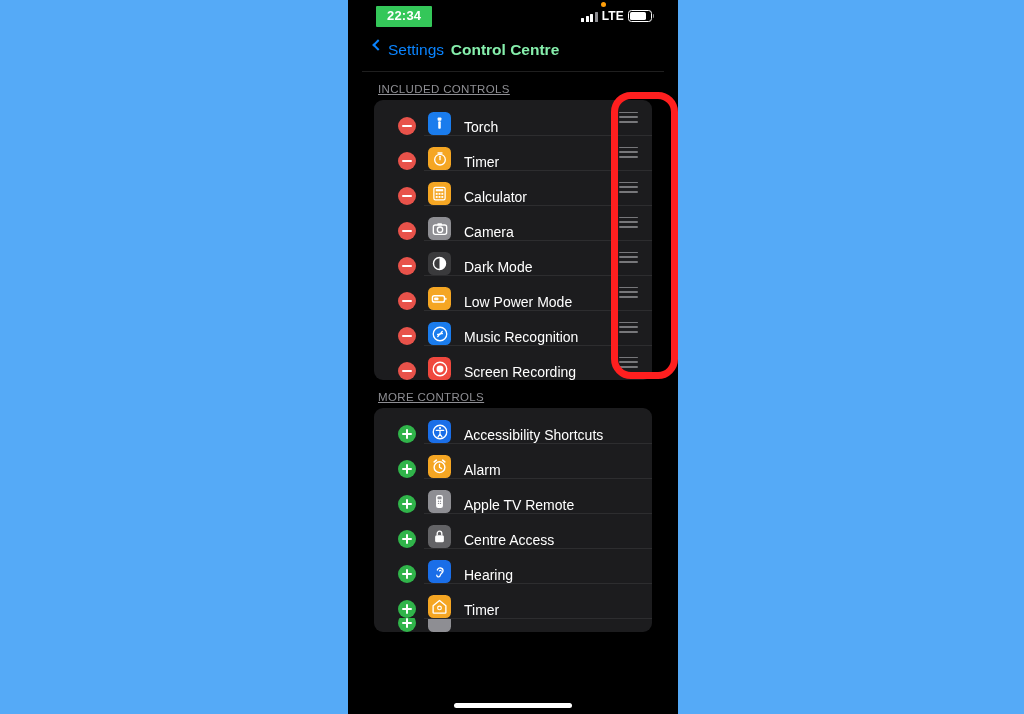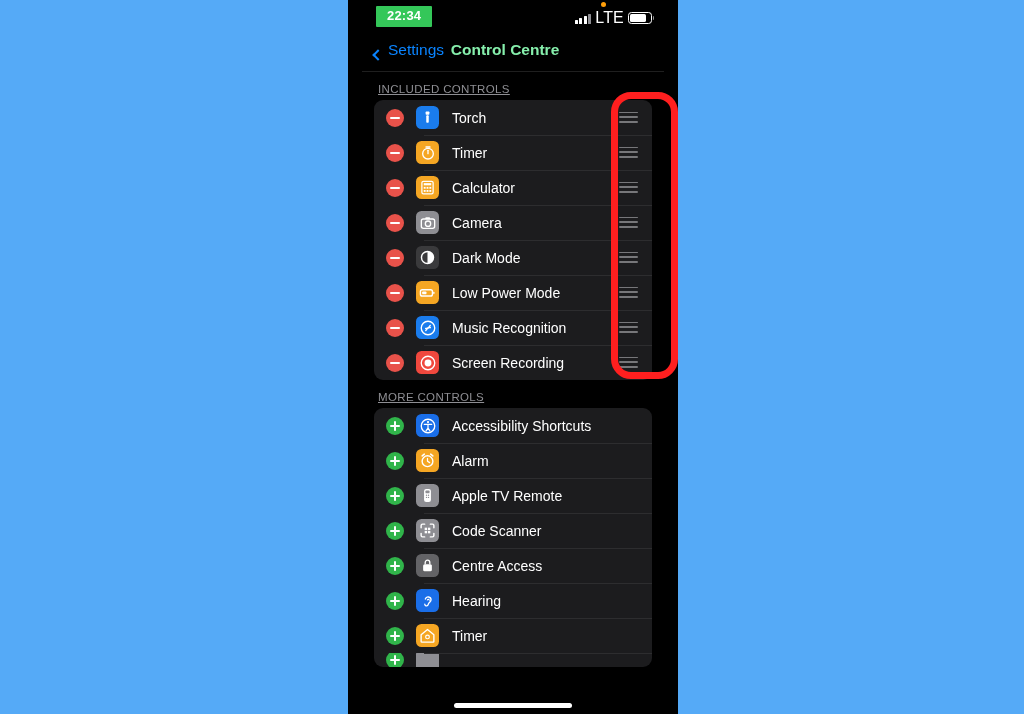--- a/index.html
+++ b/index.html
@@ -62,21 +62,21 @@
     width: 5px; height: 5px;
     border-radius: 50%;
     background: #ff9f0a;
   }
   .signal-bars { display: flex; align-items: flex-end; gap: 1.5px; height: 11px; }
   .signal-bars i { display: block; width: 3px; background: #fff; border-radius: 0.5px; }
   .signal-bars i:nth-child(1) { height: 4px; }
   .signal-bars i:nth-child(2) { height: 6px; }
   .signal-bars i:nth-child(3) { height: 8px; }
   .signal-bars i:nth-child(4) { height: 10px; background: #8e8e93; }
-  .lte-label { color: #fff; font-size: 16px; font-weight: normal; letter-spacing: 0.2px; }
+  .lte-label { color: #fff; font-size: 12px; font-weight: bold; letter-spacing: 0.2px; }
   .battery {
     position: relative;
     width: 24px; height: 12px;
     border: 1.2px solid #fff;
     border-radius: 3.4px;
     padding: 1.4px;
   }
   .battery::after {
     content: "";
     position: absolute;
@@ -96,21 +96,21 @@
   
   .nav-bar {
     position: relative;
     height: 38px;
     width: 302px;
     border-bottom: 0.5px solid #1f1f1f;
   }
   .nav-back {
     position: absolute;
     left: 10px; top: 7px;
-    display: flex; align-items: flex-end;
+    display: flex; align-items: flex-start;
     color: #0a84ff;
     font-size: 15.5px;
     cursor: pointer;
   }
   .chev {
     display: inline-block;
     width: 8px; height: 8px;
     border-left: 2.1px solid #0a84ff;
     border-bottom: 2.1px solid #0a84ff;
     transform: rotate(45deg);
@@ -138,23 +138,23 @@
   }
   .card {
     background: #1c1c1e;
     border-radius: 9px;
     margin: 0 12px;
     overflow: hidden;
   }
   .row {
     position: relative;
     display: flex;
-    align-items: center;
+    align-items: flex-end;
     height: 35px;
-    padding-left: 12px;
+    padding-left: 24px;
     cursor: pointer;
   }
   .row + .row::before {
     content: "";
     position: absolute;
     left: 50px; right: 0; top: 0;
     height: 0.5px;
     background: #2d2d2f;
   }
   .action-btn {
@@ -454,40 +454,20 @@
                   <rect x="8.8" y="4" width="6.4" height="4.4" rx="1" fill="#8e8e93"></rect>
                   <circle cx="10.4" cy="11.6" r="1.1" fill="#8e8e93"></circle>
                   <circle cx="13.6" cy="11.6" r="1.1" fill="#8e8e93"></circle>
                   <circle cx="10.4" cy="15" r="1.1" fill="#8e8e93"></circle>
                   <circle cx="13.6" cy="15" r="1.1" fill="#8e8e93"></circle>
                 </svg>
             </div>
             <div class="row-label">Apple TV Remote</div>
           </div>
 
-          <div class="row">
-            <div class="action-btn add"></div>
-            <div class="app-icon" style="background:#8e8e93">
-              <svg width="17" height="17" viewBox="0 0 24 24">
-                  <g stroke="#fff" stroke-width="2" fill="none" stroke-linecap="round">
-                    <path d="M3 8V5a2 2 0 0 1 2-2h3"></path>
-                    <path d="M21 8V5a2 2 0 0 0-2-2h-3"></path>
-                    <path d="M3 16v3a2 2 0 0 0 2 2h3"></path>
-                    <path d="M21 16v3a2 2 0 0 1-2 2h-3"></path>
-                  </g>
-                  <g fill="#fff">
-                    <rect x="8" y="8" width="3.4" height="3.4"></rect>
-                    <rect x="12.6" y="8" width="3.4" height="3.4"></rect>
-                    <rect x="8" y="12.6" width="3.4" height="3.4"></rect>
-                    <rect x="12.6" y="12.6" width="3.4" height="3.4"></rect>
-                  </g>
-                </svg>
-            </div>
-            <div class="row-label">Code Scanner</div>
-          </div>
 
           <div class="row">
             <div class="action-btn add"></div>
             <div class="app-icon" style="background:#636366">
               <svg width="15" height="15" viewBox="0 0 24 24">
                   <rect x="5" y="10" width="14" height="11" rx="2.4" fill="#fff"></rect>
                   <path d="M8.3 10V7.2a3.7 3.7 0 0 1 7.4 0V10" fill="none" stroke="#fff" stroke-width="2.1"></path>
                 </svg>
             </div>
             <div class="row-label">Centre Access</div>

